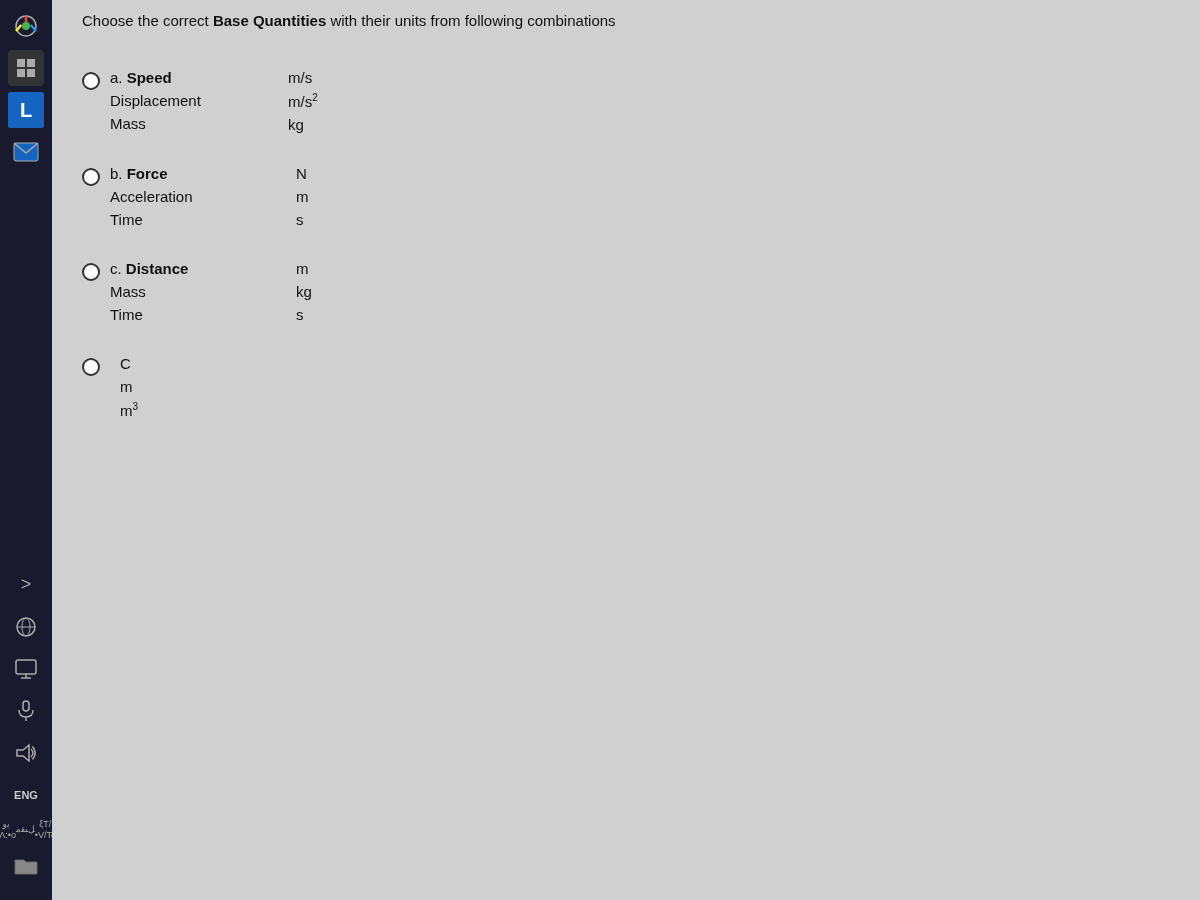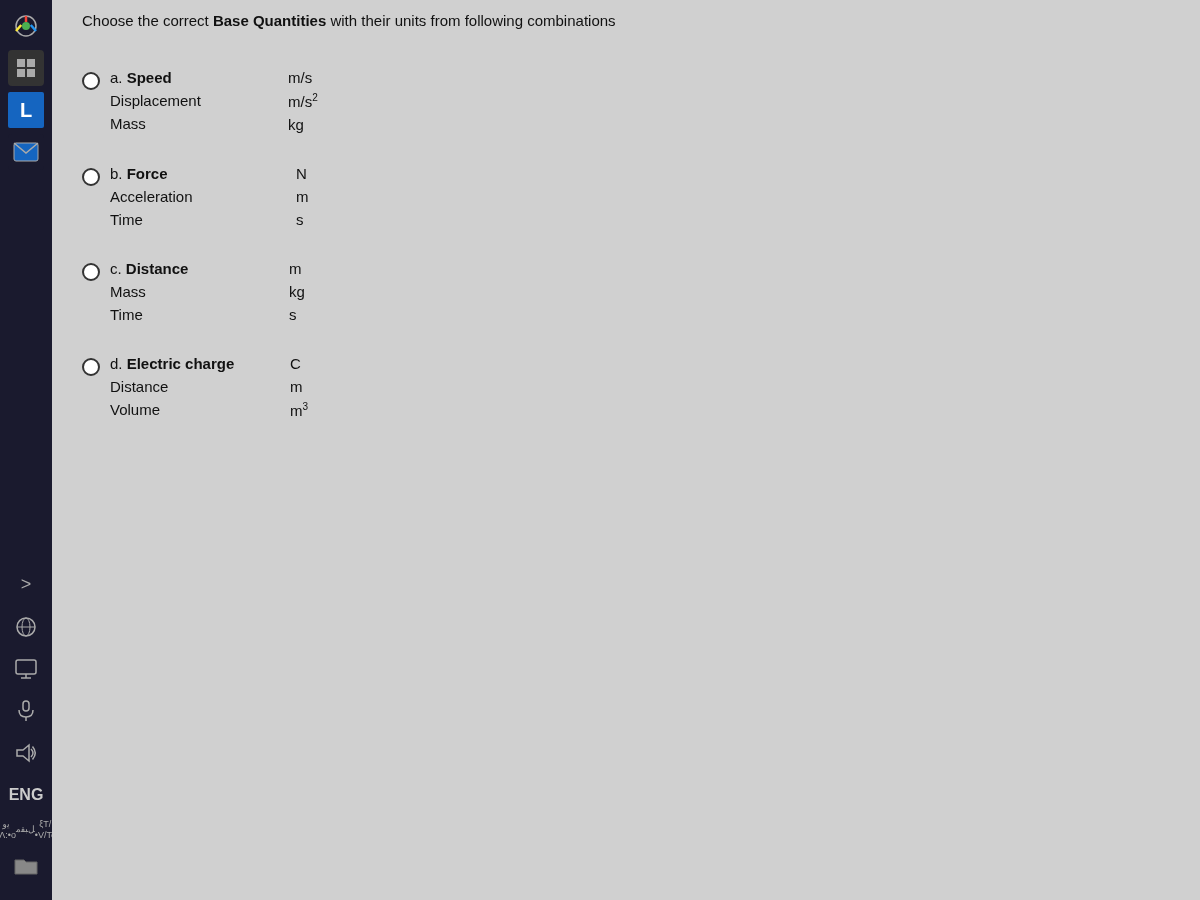--- a/index.html
+++ b/index.html
@@ -76,21 +76,21 @@
       display: flex;
       align-items: center;
       justify-content: center;
       color: #aaa;
       font-size: 16px;
       cursor: pointer;
     }
 
     .eng-label {
       color: #ccc;
-      font-size: 16px;
+      font-size: 11px;
       font-weight: bold;
     }
 
     .arabic-text {
       color: #aaa;
       font-size: 9px;
       text-align: center;
       line-height: 1.3;
     }
 
@@ -364,21 +364,21 @@
                 <span class="item-unit">s</span>
               </div>
             </div>
           </div>
         </div>
       </div>
 
       <div class="option">
         <div class="first-option-block">
           <div class="radio-circle" style="margin-top:3px;"></div>
-          <div style="display:flex; gap:1px; align-items:flex-start;">
+          <div style="display:flex; gap:8px; align-items:flex-start;">
             <div class="first-name-col">
               <div class="items-row">
                 <span class="item-name"><span style="font-weight:normal;">c. </span><strong>Distance</strong></span>
               </div>
               <div class="items-row">
                 <span class="item-name">Mass</span>
               </div>
               <div class="items-row">
                 <span class="item-name">Time</span>
               </div>
@@ -395,31 +395,20 @@
               </div>
             </div>
           </div>
         </div>
       </div>
 
       <div class="option">
         <div class="first-option-block">
           <div class="radio-circle" style="margin-top:3px;"></div>
           <div style="display:flex; gap:0; align-items:flex-start;">
-            <div class="first-name-col">
-              <div class="items-row">
-                <span class="item-name" style="width:170px;"><span style="font-weight:normal;">d. </span><strong>Electric charge</strong></span>
-              </div>
-              <div class="items-row">
-                <span class="item-name" style="width:170px;">Distance</span>
-              </div>
-              <div class="items-row">
-                <span class="item-name" style="width:170px;">Volume</span>
-              </div>
-            </div>
             <div class="first-unit-col" style="margin-left:10px;">
               <div class="items-row">
                 <span class="item-unit">C</span>
               </div>
               <div class="items-row">
                 <span class="item-unit">m</span>
               </div>
               <div class="items-row">
                 <span class="item-unit">m<sup>3</sup></span>
               </div>

